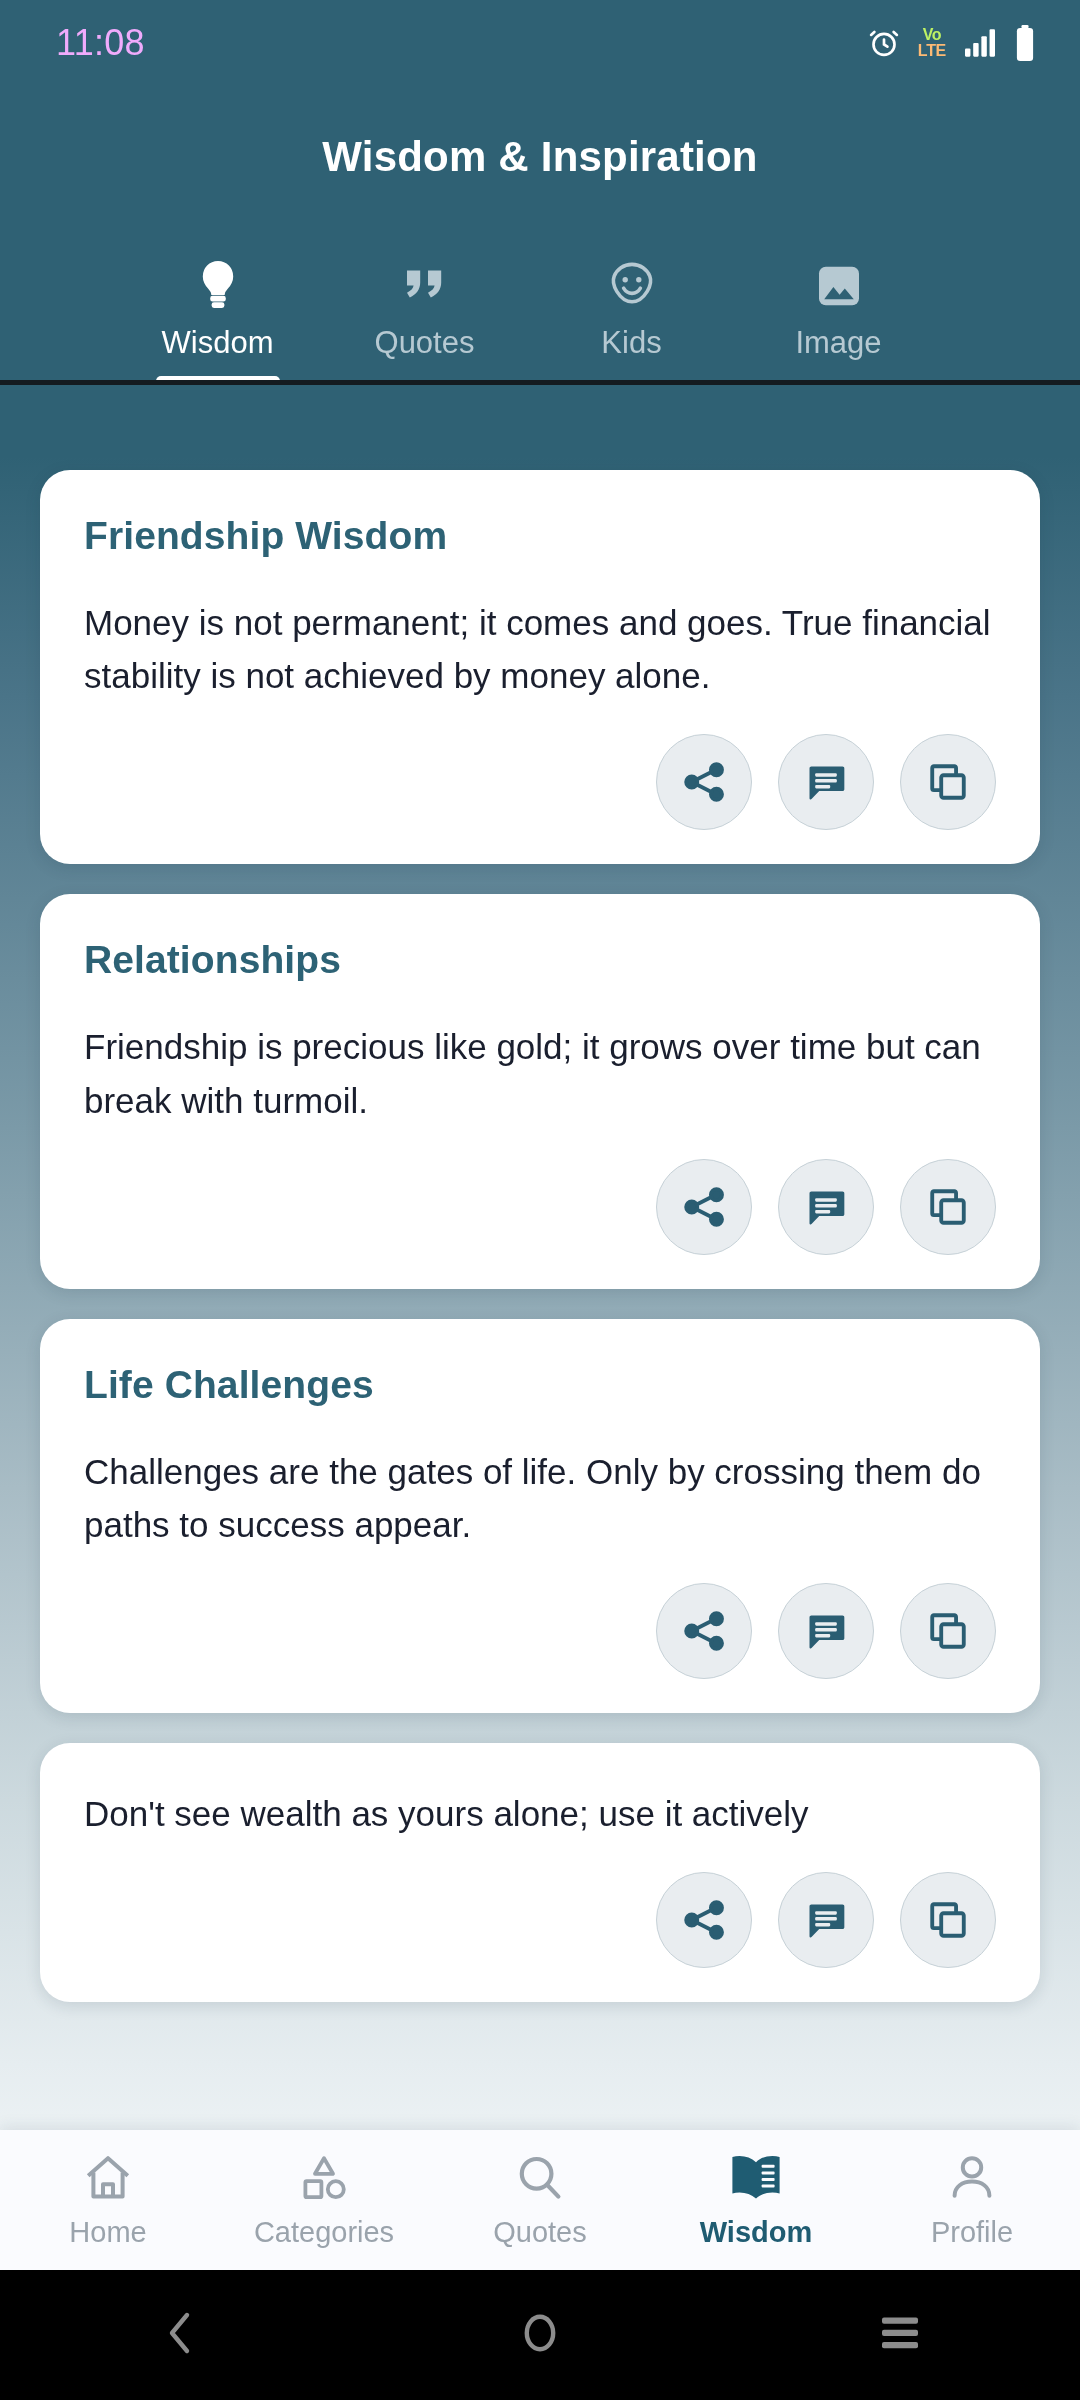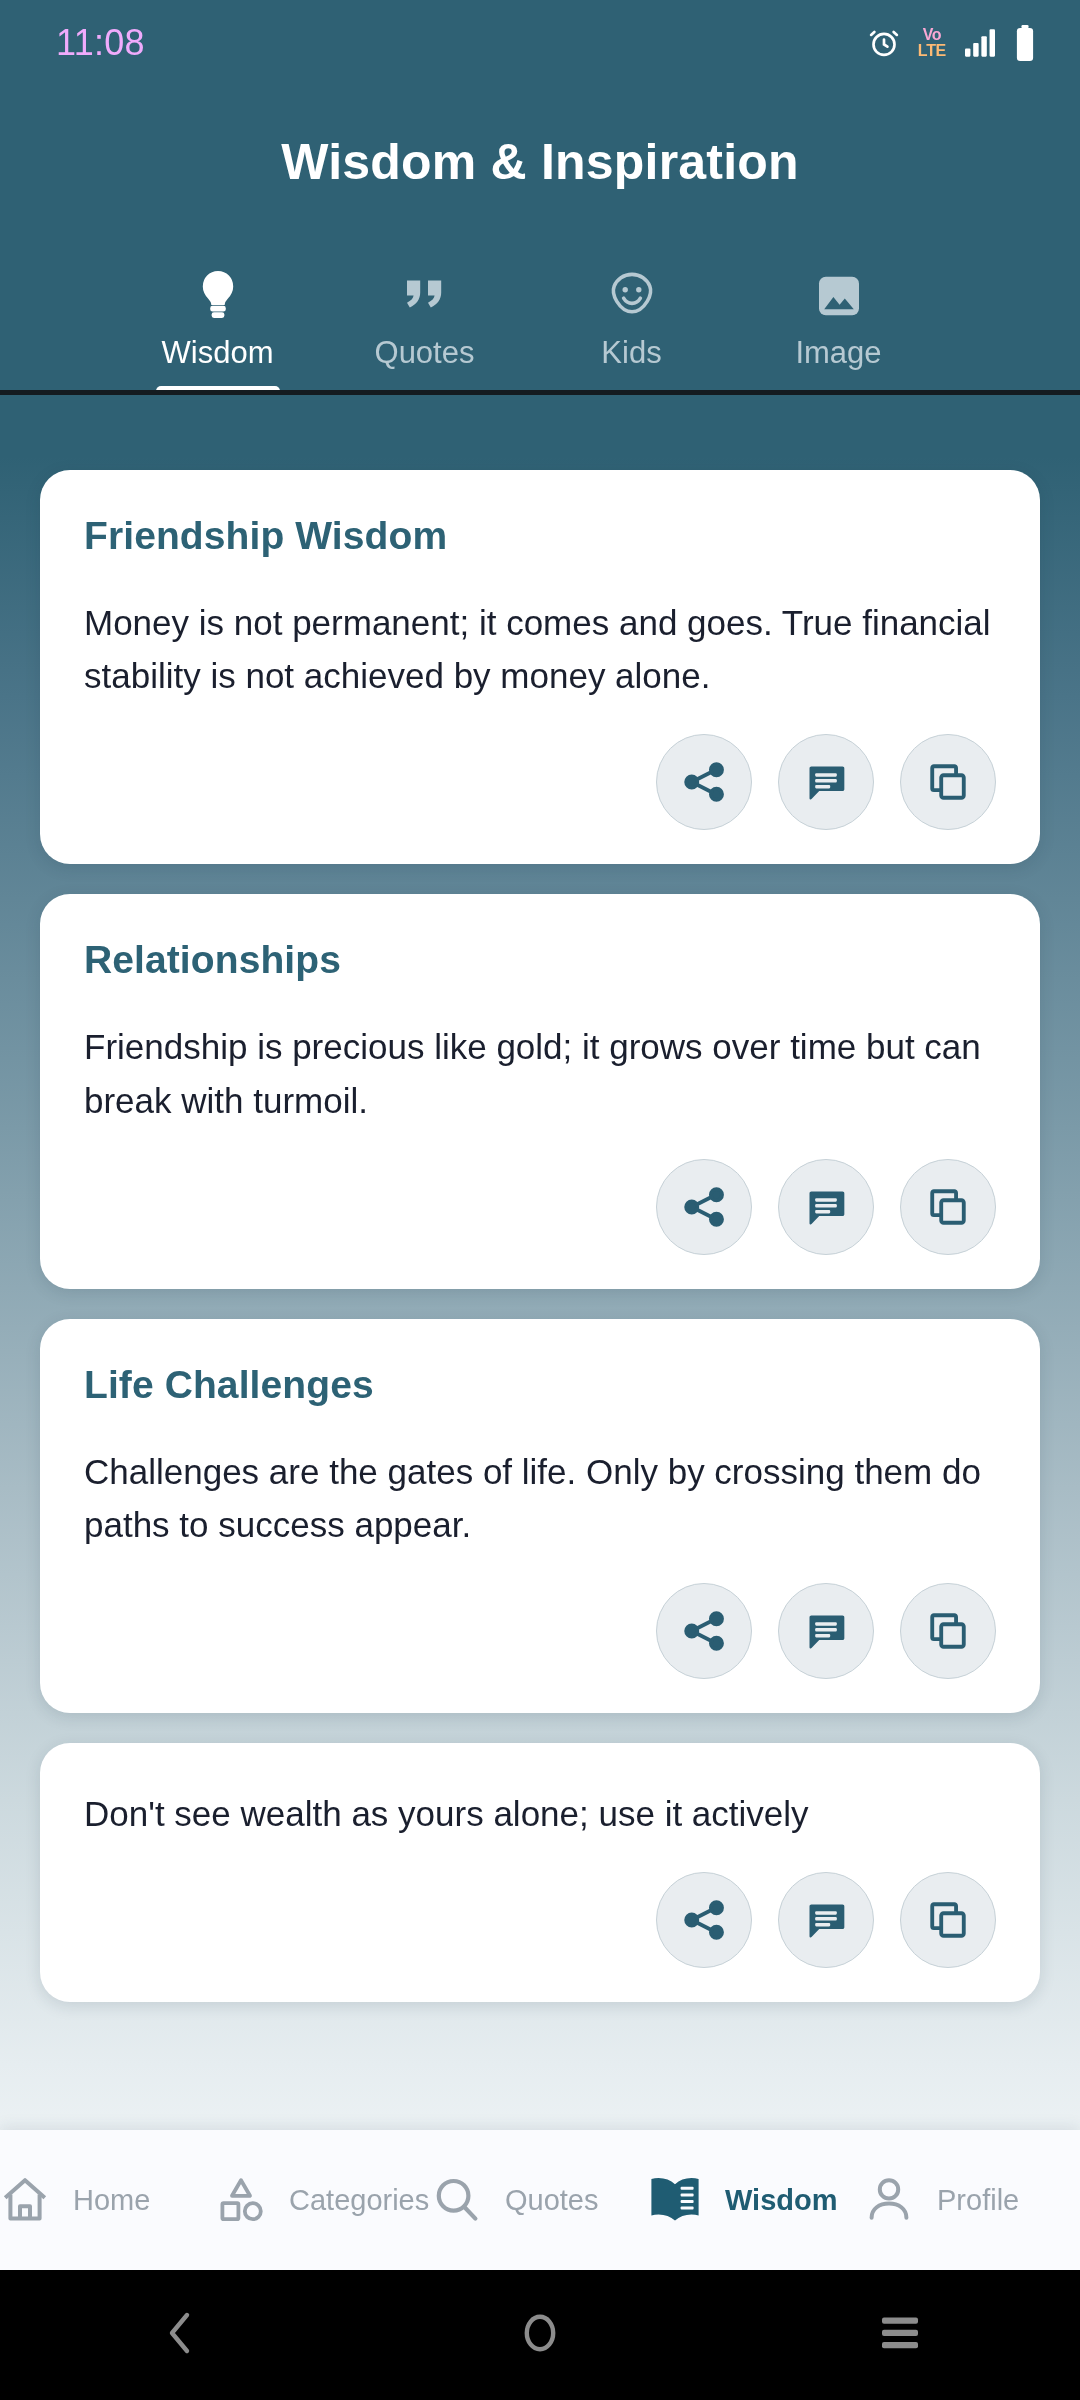--- a/index.html
+++ b/index.html
@@ -32,33 +32,33 @@
     padding:0 44px 0 56px;
     background:#2f6174;
     z-index:40;
   }
   .status-time {
     color:#f0abfc; font-size:36px; font-weight:400; letter-spacing:0.3px;
   }
   .status-icons { display:flex; align-items:center; gap:17px; }
   .status-icons svg { display:block; }
   .volte { display:flex; flex-direction:column; align-items:center; line-height:1; }
-  .volte .v1 { color:#f9a8d4; font-size:16px; font-weight:700; letter-spacing:-0.5px; }
+  .volte .v1 { color:#bef264; font-size:16px; font-weight:700; letter-spacing:-0.5px; }
   .volte .v2 { color:#fdba74; font-size:16px; font-weight:700; letter-spacing:-0.3px; }
 
   
   .appbar {
     position:absolute; top:85px; left:0; right:0;
     background:#2f6174;
     z-index:35;
   }
   .app-title {
     text-align:center;
     color:#ffffff;
-    font-size:50px;
+    font-size:42px;
     font-weight:700;
     letter-spacing:0.2px;
     padding:48px 16px 34px;
   }
 
   
   .tabstrip {
     display:flex;
     align-items:flex-end;
     padding-left:114px;
@@ -149,22 +149,22 @@
     bottom:130px; left:0; right:0;
     height:140px;
     background:#fafbfe;
     display:flex;
     align-items:center;
     box-shadow:0 -3px 14px rgba(30,60,80,0.10);
     z-index:30;
   }
   .navitem {
     flex:1;
-    display:flex; flex-direction:row; align-items:center; justify-content:flex-start;
-    gap:23px;
+    display:flex; flex-direction:column; align-items:center; justify-content:space-between;
+    gap:11px;
     cursor:pointer;
   }
   .navitem .nav-icon { height:54px; display:flex; align-items:center; justify-content:center; }
   .navitem .nav-label { font-size:29px; color:#9aa3ac; font-weight:400; }
   .navitem.active .nav-label { color:#1f5c72; font-weight:700; }
 
   
   .androidnav {
     position:absolute;
     bottom:0; left:0; right:0;

